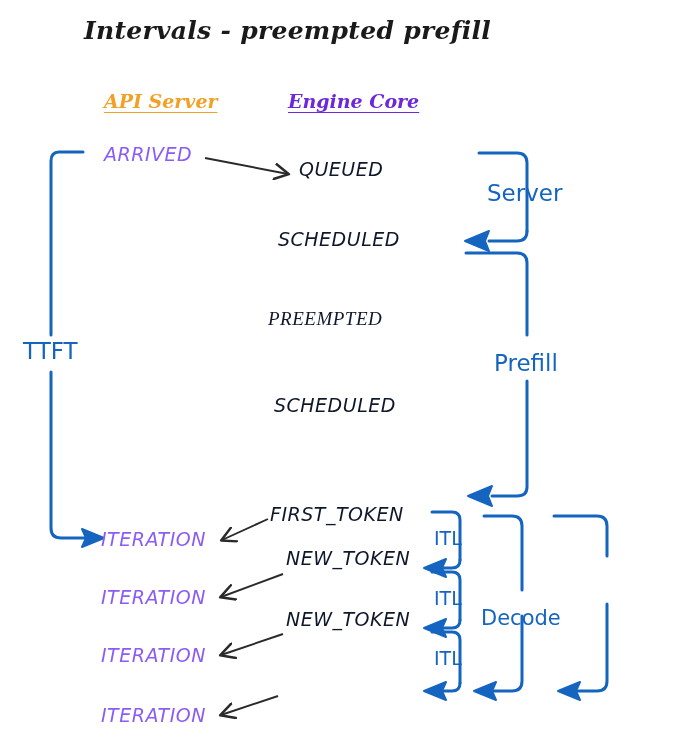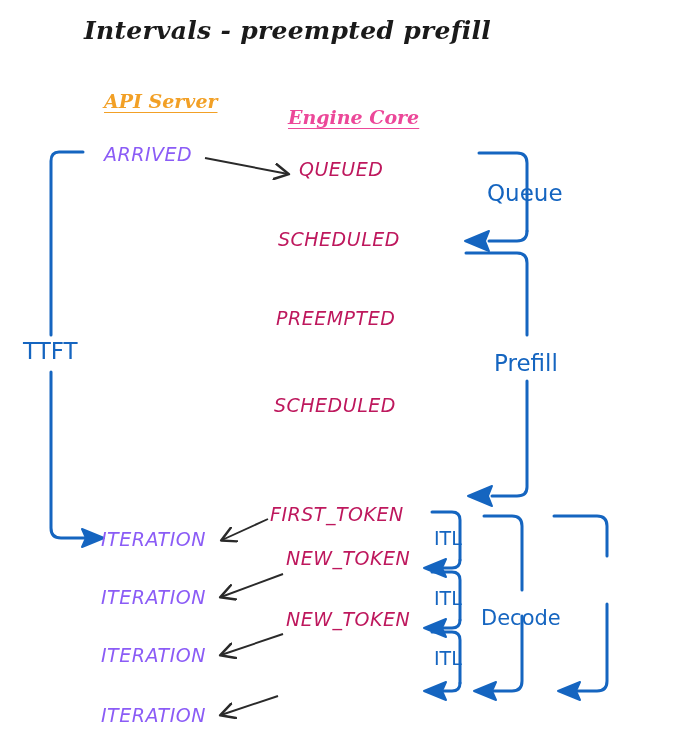--- a/index.html
+++ b/index.html
@@ -40,31 +40,31 @@
   
   .colhead {
     font-family: "DejaVu Serif", serif;
     font-style: italic;
     font-weight: 700;
     font-size: 19px;
     text-decoration: underline;
     text-underline-offset: 4px;
   }
   .colhead.api { color: #F2A026; }
-  .colhead.core { color: #ec4899; margin-top: 16px; }
+  .colhead.core { color: #6d28d9; }
   
   .state {
     font-family: "DejaVu Sans", sans-serif;
     font-style: italic;
     font-weight: 400;
     font-size: 19px;
     letter-spacing: 0.5px;
   }
   .state.orange { color: #8b5cf6; }
-  .state.red { color: #be185d; }
+  .state.red { color: #0f172a; }
   
   .blue {
     font-family: "DejaVu Sans", sans-serif;
     font-weight: 400;
     color: #1565C0;
   }
   .blue.big { font-size: 23px; }
   .blue.mid { font-size: 21px; }
   .blue.small { font-size: 19px; }
 </style>
@@ -164,28 +164,28 @@
 
   <div class="lbl state orange" style="left:104px; top:145px;">ARRIVED</div>
 
   <div class="lbl state orange" style="left:101px; top:530px;">ITERATION</div>
   <div class="lbl state orange" style="left:101px; top:588px;">ITERATION</div>
   <div class="lbl state orange" style="left:101px; top:646px;">ITERATION</div>
   <div class="lbl state orange" style="left:101px; top:706px;">ITERATION</div>
 
   <div class="lbl state red" style="left:299px; top:160px;">QUEUED</div>
   <div class="lbl state red" style="left:278px; top:230px;">SCHEDULED</div>
-  <div class="lbl state red" style="left:276px; top:309px;">PREEMPTED</div>
+  <div class="lbl state red" style="left:268px; top:309px;font-family:Liberation Serif, serif;">PREEMPTED</div>
   <div class="lbl state red" style="left:274px; top:396px;">SCHEDULED</div>
   <div class="lbl state red" style="left:270px; top:505px;">FIRST_TOKEN</div>
   <div class="lbl state red" style="left:286px; top:549px;">NEW_TOKEN</div>
   <div class="lbl state red" style="left:286px; top:610px;">NEW_TOKEN</div>
 
   <div class="lbl blue big" style="left:23px; top:340px;">TTFT</div>
-  <div class="lbl blue big" style="left:487px; top:182px;">Queue</div>
+  <div class="lbl blue big" style="left:487px; top:182px;">Server</div>
   <div class="lbl blue big" style="left:494px; top:352px;">Prefill</div>
   <div class="lbl blue mid" style="left:481px; top:608px;">Decode</div>
 
   <div class="lbl blue small" style="left:434px; top:529px;">ITL</div>
   <div class="lbl blue small" style="left:434px; top:589px;">ITL</div>
   <div class="lbl blue small" style="left:434px; top:649px;">ITL</div>
 
 </div>
 
 </body></html>

